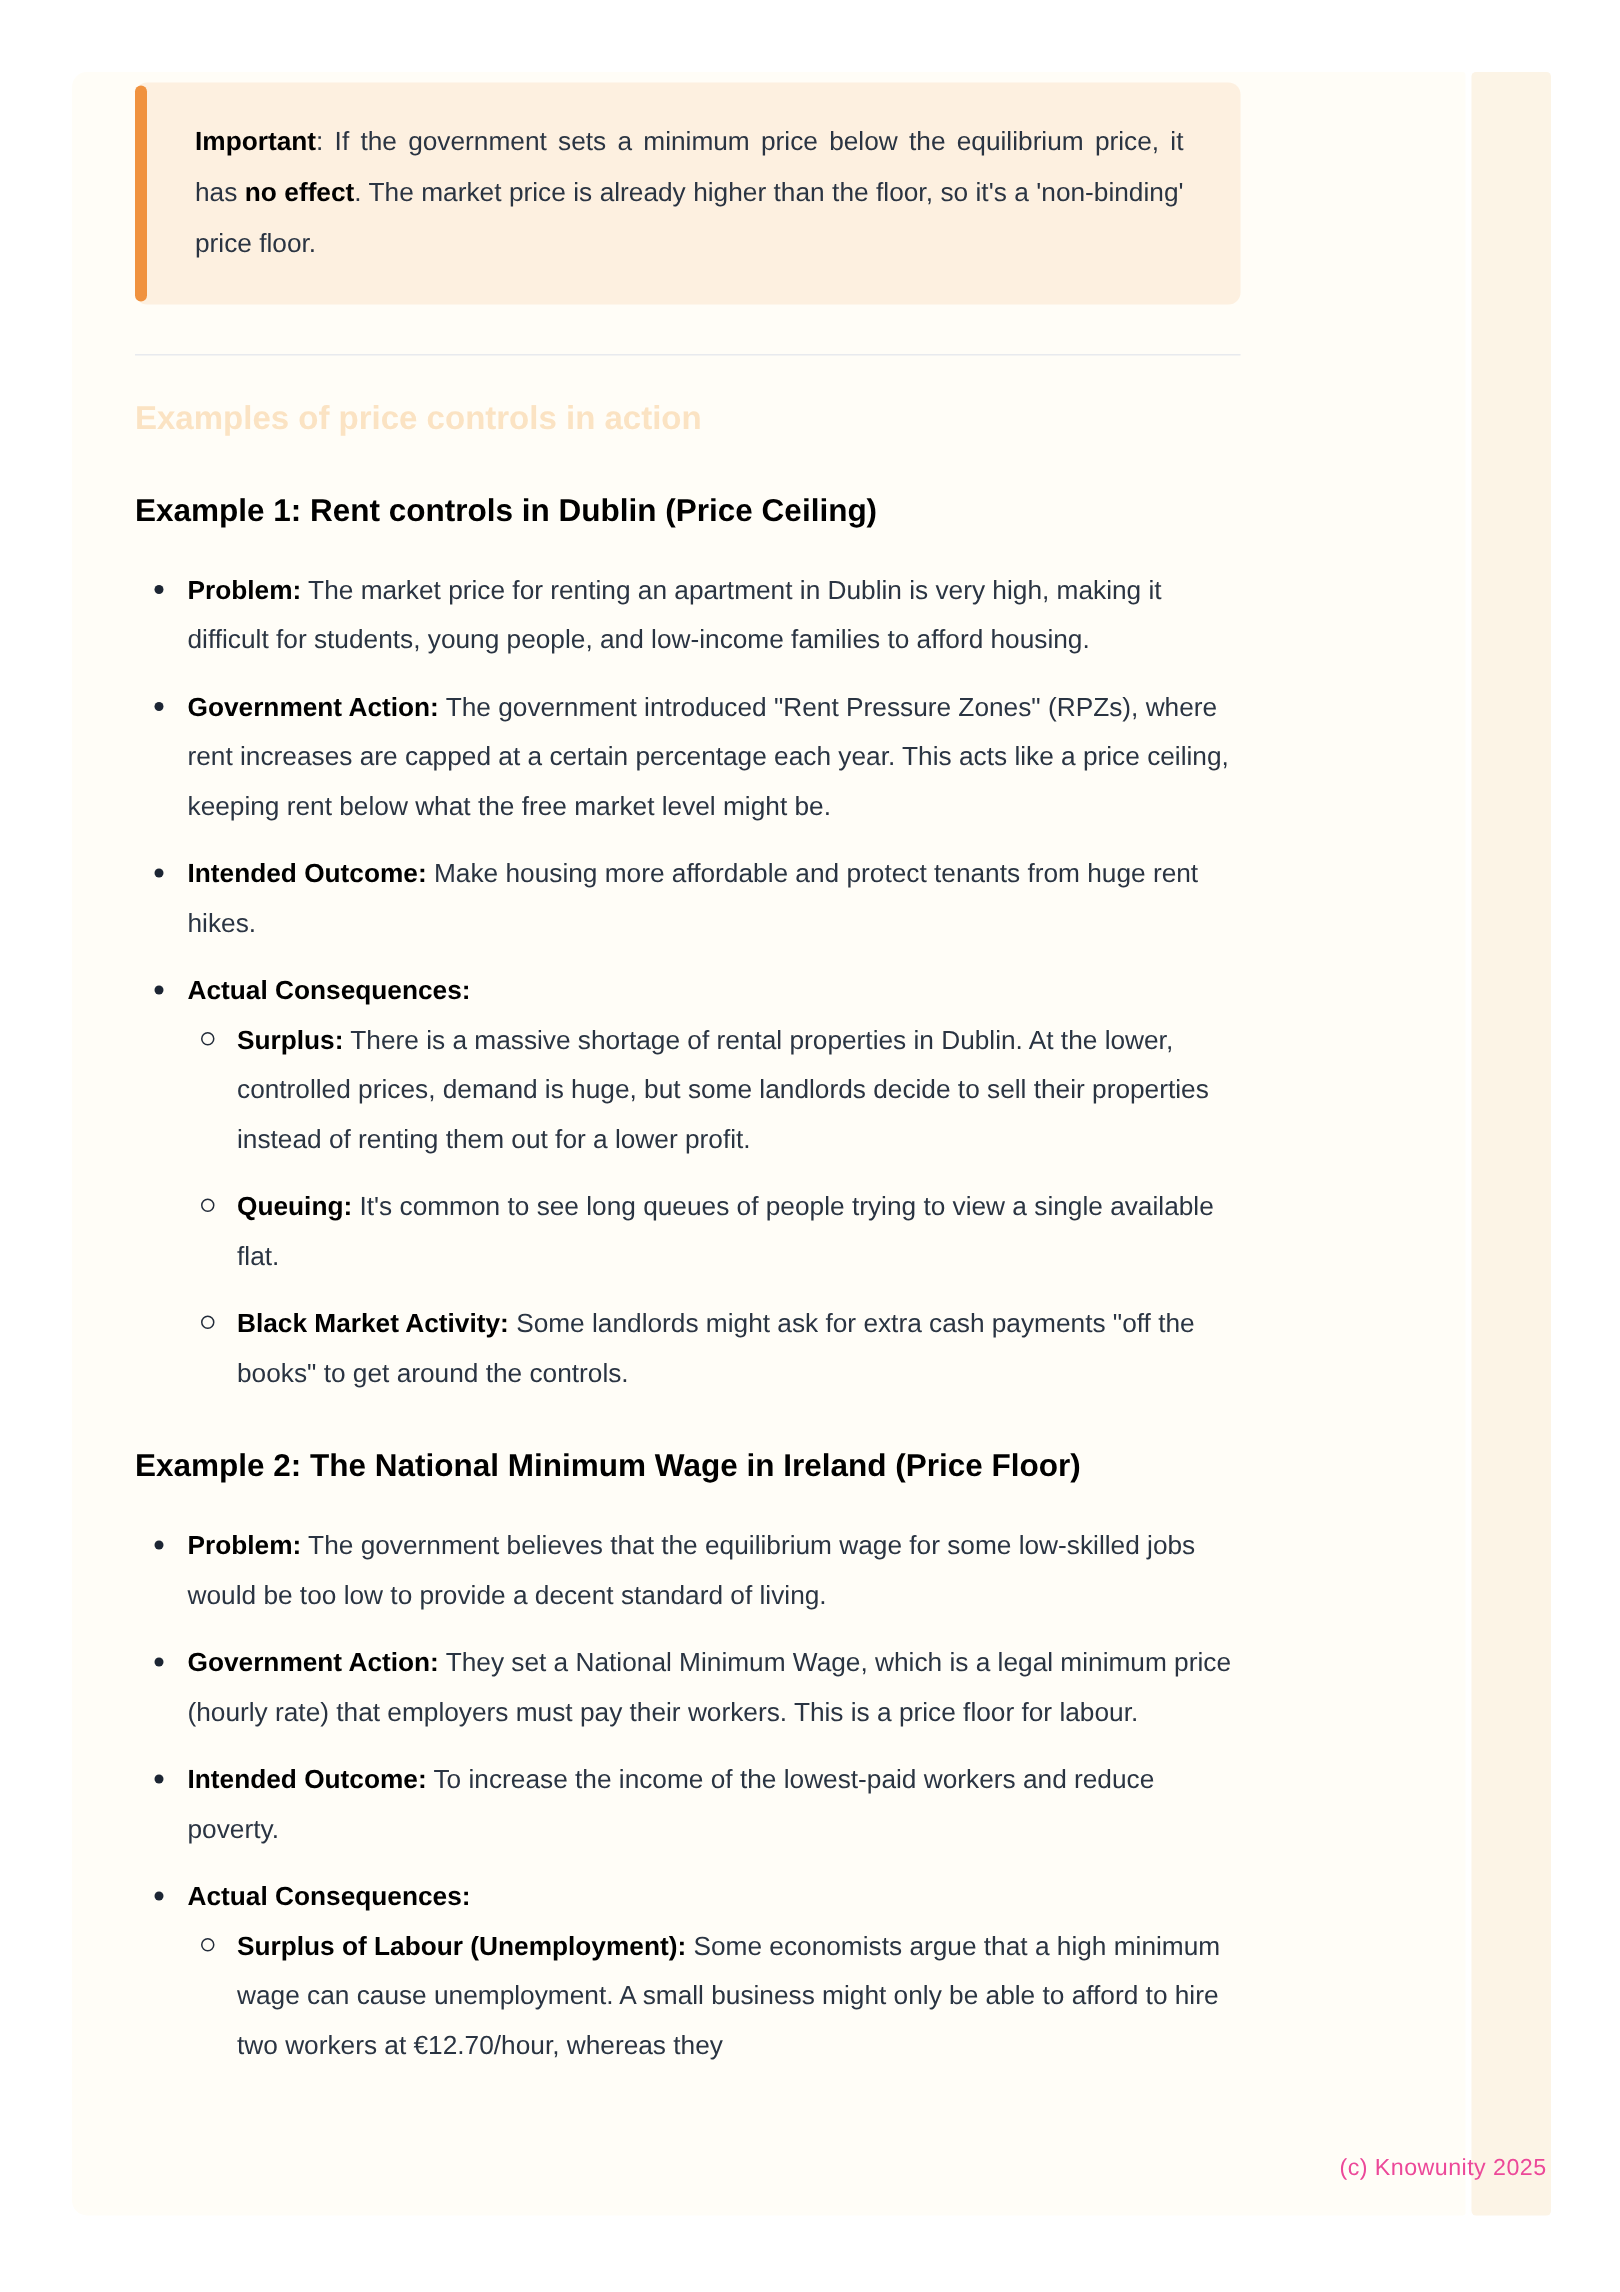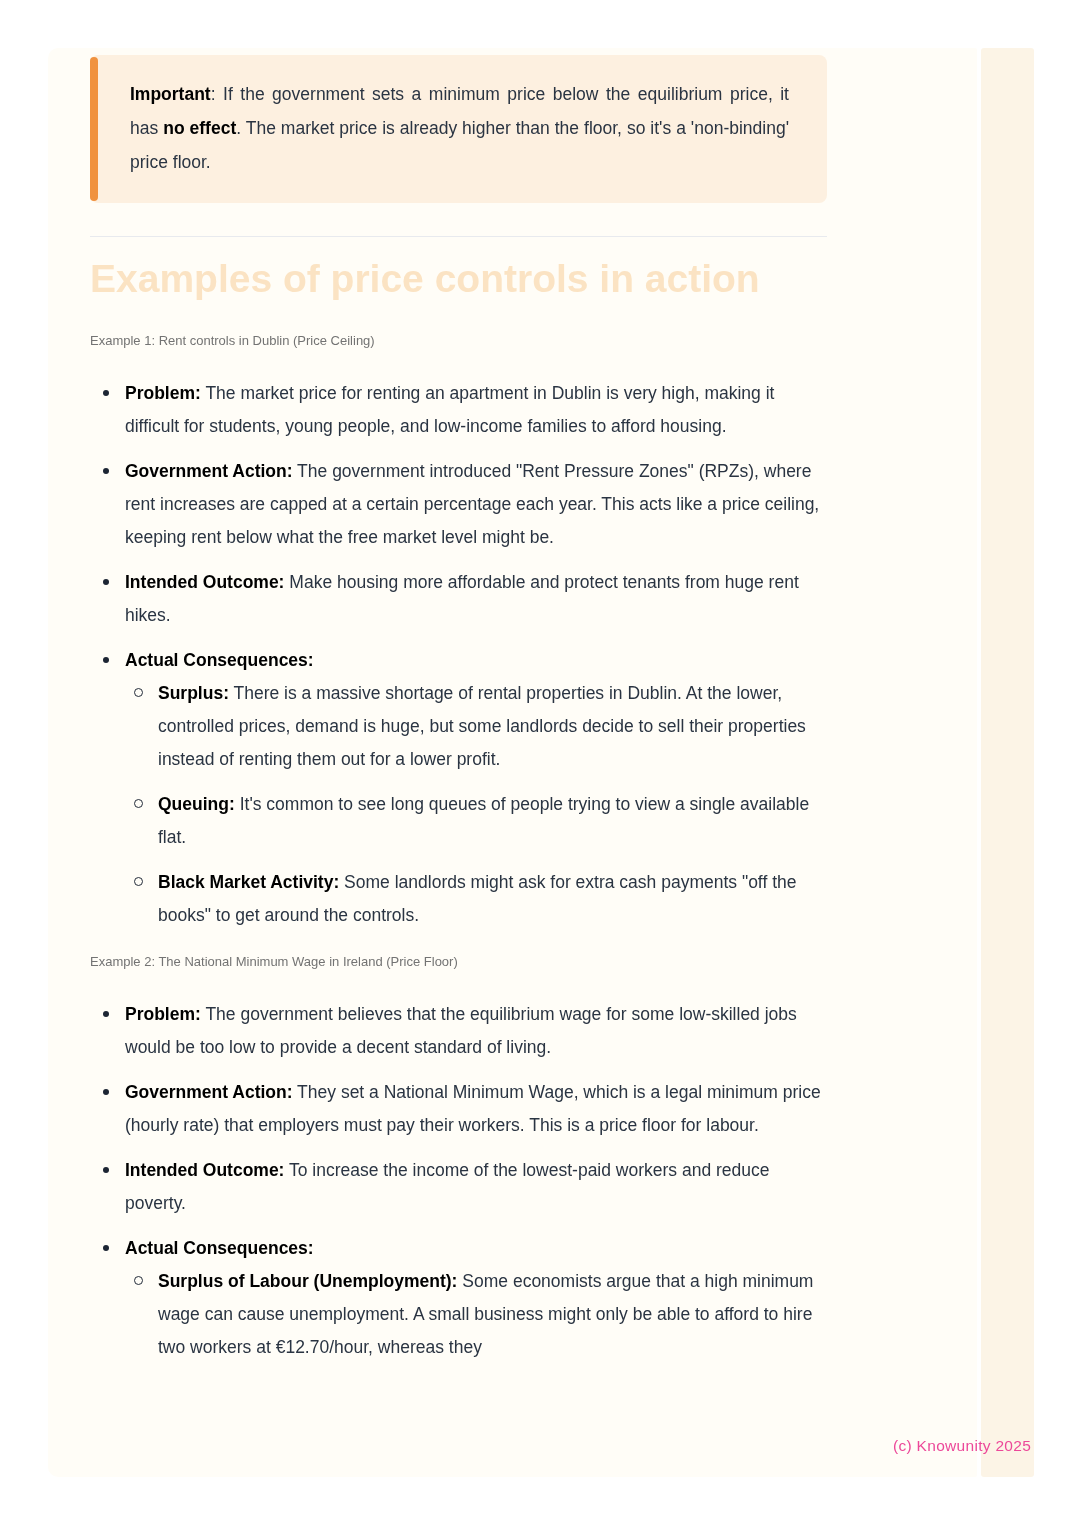--- a/index.html
+++ b/index.html
@@ -43,32 +43,32 @@
     background:#f0923f;
     border-radius:8px;
   }
   .b { font-weight:bold; color:#000000; }
   .i { }
   .divider {
     height:1px; background:#e8eaee;
     margin:33px 0 0 0;
   }
   h2.section-title {
-    font-size:39px; font-weight:bold;
+    font-size:22px; font-weight:bold;
     color:#fbe3c3;
     margin:25px 0 0 0;
     line-height:34px;
   }
   h3.example-title {
-    font-size:13px; font-weight:normal;
-    color:#737373;
+    font-size:21px; font-weight:bold;
+    color:#000000;
     margin:33px 0 0 0;
     line-height:24px;
   }
-  h3.example-title.second { margin-top:18px; }
+  h3.example-title.second { margin-top:34px; }
   ul.main {
     list-style:none;
     margin:24px 0 0 0; padding:0;
     font-size:17.5px; line-height:33px;
     color:#2a3442;
   }
   ul.main > li {
     position:relative;
     padding-left:35px;
     margin-bottom:12px;

